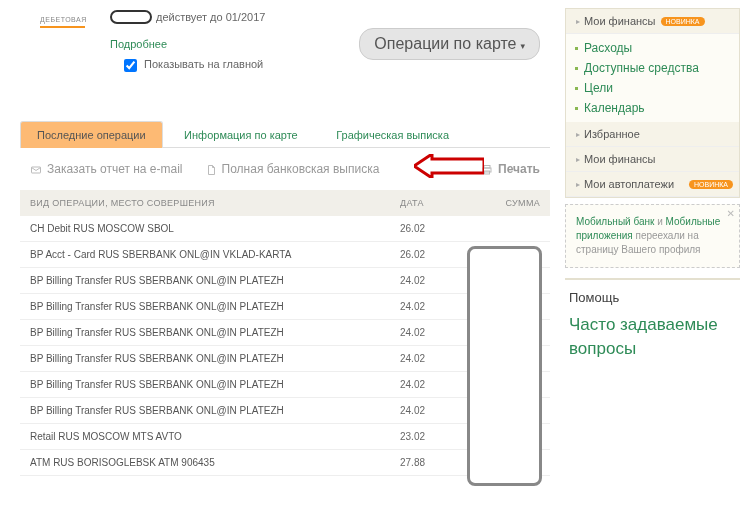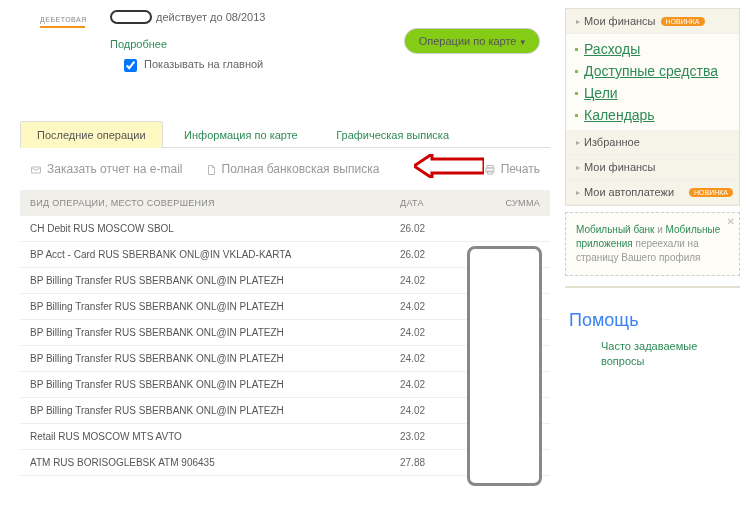--- a/index.html
+++ b/index.html
@@ -6,62 +6,62 @@
 body { font-family: Arial, Helvetica, sans-serif; background: #fff; width: 748px; height: 508px; position: relative; }
 .main { position: absolute; left: 20px; top: 0; width: 530px; }
 .card-header { position: relative; height: 90px; }
 .card-type-badge { position: absolute; left: 20px; top: 16px; font-size: 7px; color: #888; letter-spacing: 0.5px; }
 .card-orange-line { position: absolute; left: 20px; top: 26px; width: 45px; height: 2px; background: #f7941e; }
 .card-number-mask { position: absolute; left: 90px; top: 10px; width: 42px; height: 14px; border: 2px solid #333; border-radius: 8px; background: #fff; }
 .card-expiry { position: absolute; left: 136px; top: 11px; font-size: 11px; color: #666; }
 .details-link { position: absolute; left: 90px; top: 38px; font-size: 11px; color: #2e8b57; cursor: pointer; }
 .show-on-main { position: absolute; left: 104px; top: 58px; font-size: 11px; color: #666; }
 .show-on-main input { vertical-align: middle; margin-right: 4px; }
-.ops-button { position: absolute; right: 10px; top: 28px; background: #84cc16; border: 1px solid #ccc; border-radius: 14px; padding: 6px 14px; font-size: 11px; color: #555; cursor: pointer; }
+.ops-button { position: absolute; right: 10px; top: 28px; background: #e5e5e5; border: 1px solid #ccc; border-radius: 14px; padding: 6px 14px; font-size: 16px; color: #555; cursor: pointer; }
 .ops-button::after { content: "▾"; margin-left: 4px; font-size: 9px; }
 .tabs { border-bottom: 1px solid #ddd; margin-top: 30px; height: 28px; position: relative; }
 .tab { display: inline-block; padding: 7px 16px; font-size: 11px; color: #2e8b57; cursor: pointer; border: 1px solid transparent; border-bottom: none; position: relative; top: 1px; }
-.tab.active { color: #555; border-color: #ddd; background: #fef9c3; border-radius: 3px 3px 0 0; }
+.tab.active { color: #555; border-color: #ddd; background: #fdba74; border-radius: 3px 3px 0 0; }
 .actions-bar { padding: 14px 10px; display: flex; gap: 22px; align-items: center; position: relative; }
 .action-link { font-size: 12px; color: #999; display: inline-flex; align-items: flex-end; gap: 5px; cursor: pointer; }
 .action-link svg { width: 12px; height: 12px; }
-.print-link { margin-left: auto; }
+.print-link { margin-left: auto; font-weight: bold; }
 .arrow-annotation { position: absolute; left: 394px; top: 6px; pointer-events: none; }
 .table { border-spacing: 0; width: 100%; }
 .table th { background: #f1efe9; font-size: 9px; color: #888; font-weight: normal; text-align: left; padding: 8px 10px; letter-spacing: 0.3px; }
 .table th.date-col { width: 80px; }
 .table th.sum-col { width: 80px; text-align: right; }
 .table td { font-size: 10px; color: #555; padding: 7px 10px; border-bottom: 1px solid #eee; }
 .table td.date { color: #666; }
 .sum-blur-box { position: absolute; left: 467px; top: 246px; width: 75px; height: 240px; border: 3px solid #888; border-radius: 8px; background: #fff; }
 .sidebar { position: absolute; right: 8px; top: 8px; width: 175px; }
 .sb-panel { border: 1px solid #e4e0cf; background: #fdfcf6; margin-bottom: 6px; }
 .sb-section-title { background: #f6f3e8; padding: 6px 10px; font-size: 11px; color: #555; border-bottom: 1px solid #eee; display: flex; align-items: center; gap: 2px; }
 .sb-section-title .chev { font-size: 8px; color: #aaa; margin-right: 2px; }
 .sb-badge { display: inline-block; background: #f7941e; color: #fff; font-size: 7px; padding: 1px 5px; border-radius: 6px; margin-left: 3px; }
 .sb-links { padding: 4px 0; }
-.sb-link { display: flex; align-items: center; padding: 3px 10px 3px 18px; font-size: 14px; color: #2e8b57; cursor: pointer; position: relative; text-decoration: underline; }
+.sb-link { display: flex; align-items: center; padding: 3px 10px 3px 18px; font-size: 12px; color: #2e8b57; cursor: pointer; position: relative; }
 .sb-link::before { content: ""; position: absolute; left: 9px; width: 3px; height: 3px; background: #8ab852; }
 .sb-notice { position: relative; border: 1px dashed #ccc; background: #fdfcf6; padding: 10px 10px; font-size: 10px; color: #999; line-height: 1.4; margin-bottom: 10px; }
 .sb-notice a { color: #2e8b57; text-decoration: none; }
 .sb-notice .close { position: absolute; right: 4px; top: 2px; font-size: 10px; color: #bbb; cursor: pointer; }
 .sb-help { border-top: 2px solid #e4e0cf; padding: 10px 4px 0; }
-.sb-help-title { font-size: 18px; color: #3b82f6; margin-bottom: 8px; margin-top: 12px; }
-.sb-help-link { font-size: 11px; color: #2e8b57; line-height: 1.4; cursor: pointer; margin-left: 32px; }
+.sb-help-title { font-size: 13px; color: #404040; margin-bottom: 8px; }
+.sb-help-link { font-size: 17px; color: #2e8b57; line-height: 1.4; cursor: pointer; }
 .autopay-badge { position: absolute; right: 6px; }
 </style>
 </head>
 <body>
 
 <div class="main">
   <div class="card-header">
     <div class="card-type-badge">ДЕБЕТОВАЯ</div>
     <div class="card-orange-line"></div>
     <div class="card-number-mask"></div>
-    <div class="card-expiry">действует до 08/2013</div>
+    <div class="card-expiry">действует до 01/2017</div>
     <div class="details-link">Подробнее</div>
     <label class="show-on-main">
       <input type="checkbox" checked="" style="">
       <span>Показывать на главной</span>
     </label>
     <button class="ops-button">Операции по карте</button>
   </div>
 
   <div class="tabs">
     <span class="tab active">Последние операции</span>

